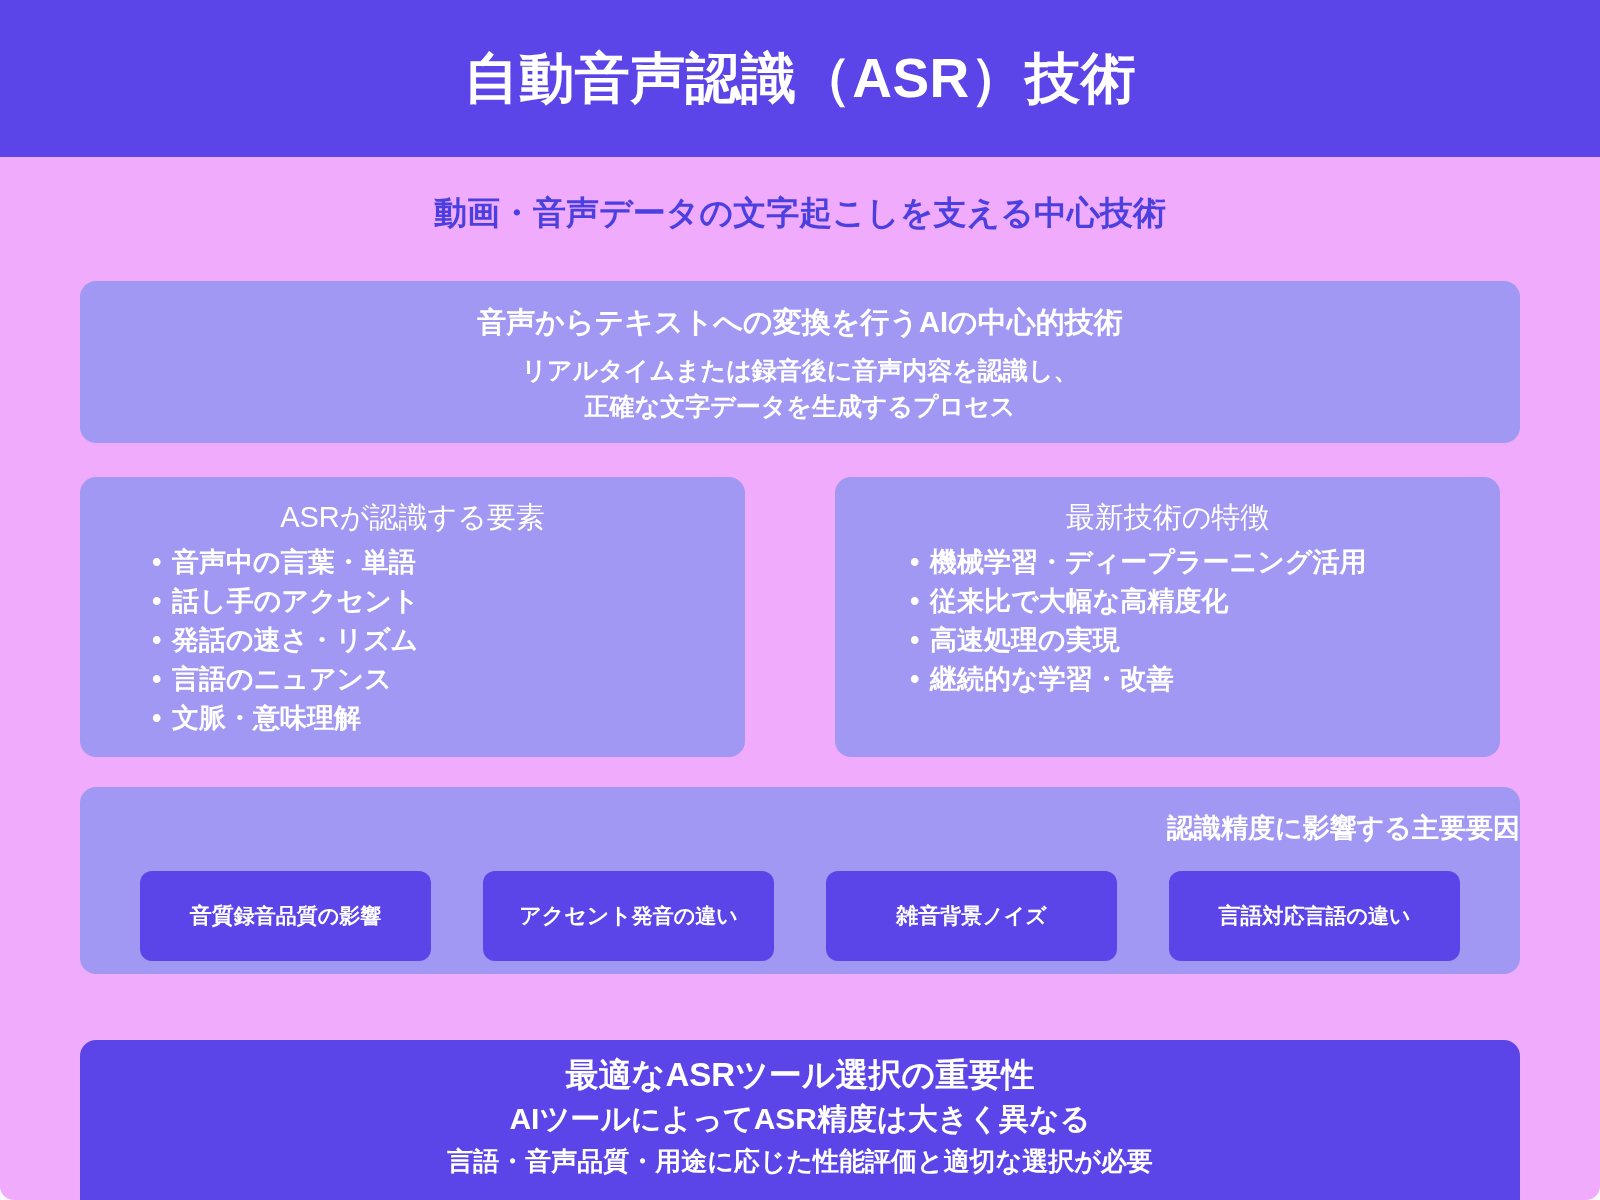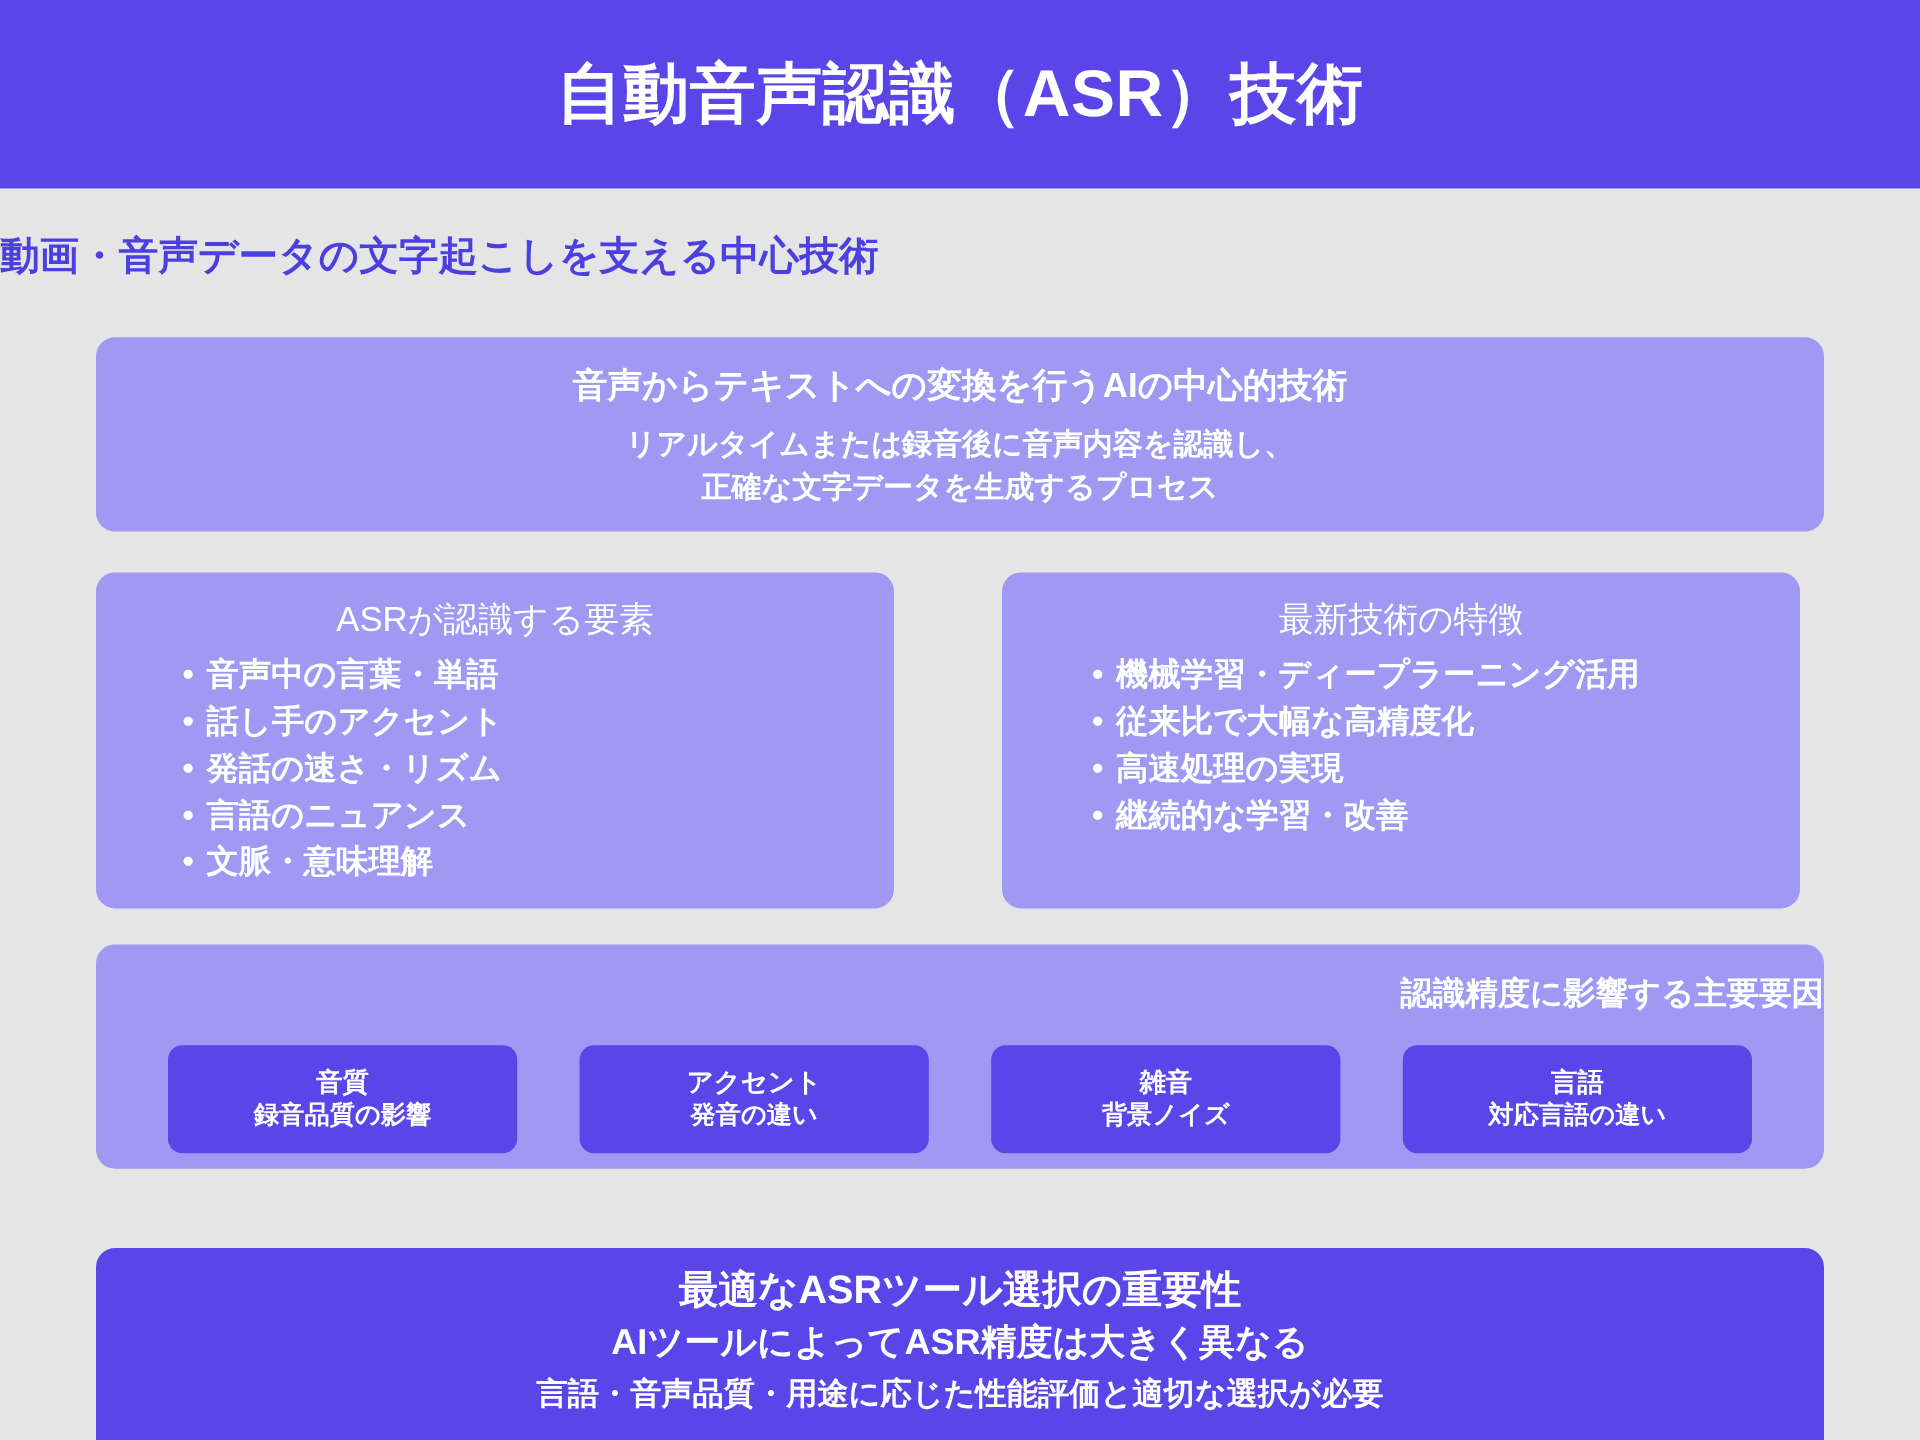--- a/index.html
+++ b/index.html
@@ -13,21 +13,22 @@
   body {
     background: #f8f8fd;
     font-family: "Liberation Sans", "DejaVu Sans", sans-serif;
     overflow: hidden;
   }
 
   .poster {
     position: relative;
     width: 1600px;
     height: 1200px;
-    background: #e5e5e5;
+    background: #f0abfc;
+    border-radius: 14px;
   }
 
   
   .header-band {
     position: absolute;
     left: 0;
     top: 0;
     width: 1600px;
     height: 157px;
     background: #5b45e8;
@@ -44,21 +45,21 @@
     line-height: 1.1;
     white-space: nowrap;
   }
 
   
   .subtitle {
     position: absolute;
     left: 0;
     top: 193px;
     width: 1600px;
-    text-align: left;
+    text-align: center;
     color: #4b3fe0;
     font-size: 33px;
     font-weight: bold;
     line-height: 1.2;
   }
 
   
   .card-light {
     position: absolute;
     background: #a098f2;
@@ -166,21 +167,21 @@
     display: flex;
     justify-content: space-between;
   }
 
   .factor-chip {
     width: 291px;
     height: 90px;
     background: #5b45e8;
     border-radius: 12px;
     display: flex;
-    flex-direction: column;
+    flex-direction: row;
     align-items: center;
     justify-content: center;
   }
 
   .factor-name {
     color: #ffffff;
     font-size: 22px;
     font-weight: bold;
     line-height: 1.25;
   }

